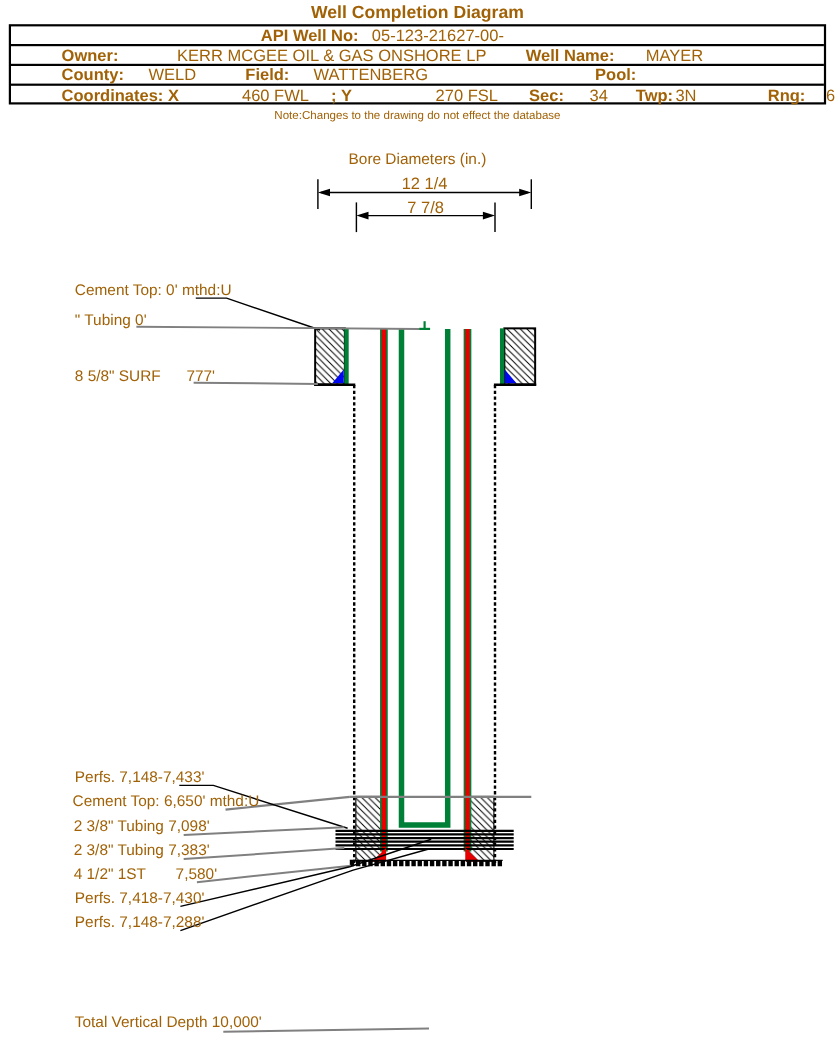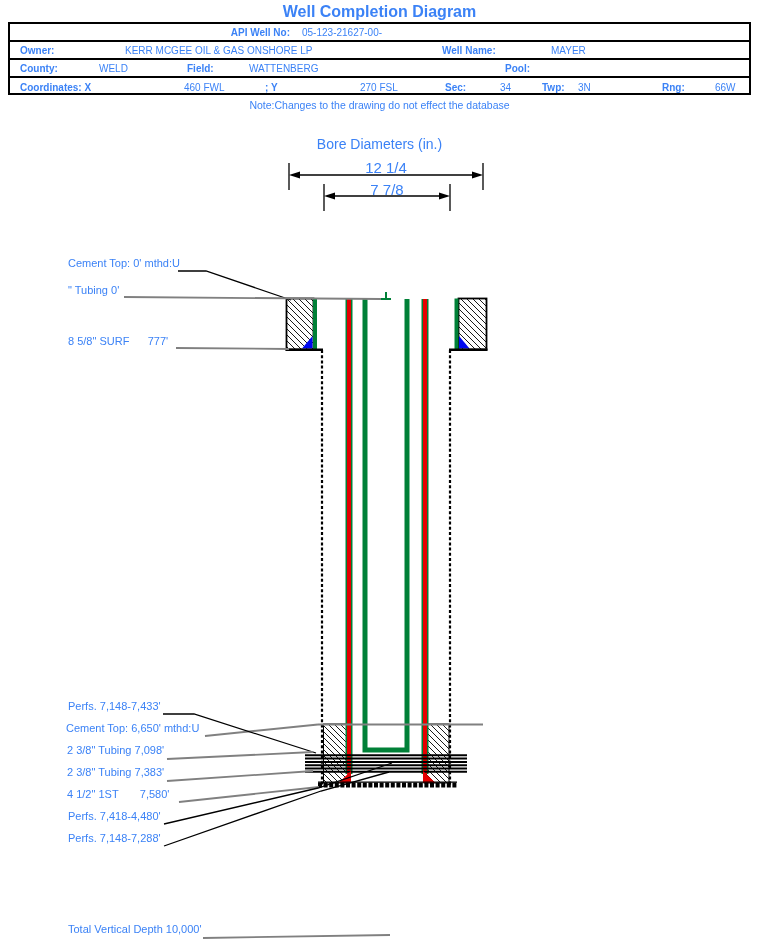--- a/index.html
+++ b/index.html
@@ -1,27 +1,27 @@
 <!DOCTYPE html>
 <html style="--casing_green: #008037; --casing_red: #e60000; --shoe_blue: #0008f0; --leader_gray: #808080;"><head>
 <meta charset="utf-8">
 <style>
   html,body{margin:0;padding:0;background:#fff;}
   .page{position:relative;width:759px;height:943px;background:#fff;overflow:hidden;
-        font-family:"Liberation Sans","DejaVu Sans",sans-serif;color:#3b82f6;}
+        font-family:"Liberation Sans","DejaVu Sans",sans-serif;color:#a16207;}
   .abs{position:absolute;white-space:pre;}
   .title{top:3px;left:0;width:759px;text-align:center;font-size:16px;font-weight:bold;}
   .hdr-table{position:absolute;top:22px;left:8px;width:739px;height:69px;border:2px solid #000;}
   .hline{position:absolute;left:0;width:739px;height:2px;background:#000;}
-  .cell{position:absolute;font-size:10px;line-height:17px;white-space:pre;}
+  .cell{position:absolute;font-size:15px;line-height:17px;white-space:pre;padding-left:36px;}
   .b{font-weight:bold;text-align:right;}
   .note{top:99px;left:0;width:759px;text-align:center;font-size:10.5px;}
   .bore-title{top:136px;left:0;width:759px;text-align:center;font-size:14px;}
   .dim{font-size:15px;text-align:center;}
-  .ann{font-size:11px;line-height:13px;}
+  .ann{font-size:14px;line-height:13px;}
   svg{position:absolute;top:0;left:0;}
   .st-black{stroke:#000;fill:none;}
   .st-gray{stroke:var(--leader_gray,#808080);fill:none;}
   .st-green{stroke:var(--casing_green,#008037);fill:none;}
   .st-red{stroke:var(--casing_red,#e60000);fill:none;}
   .fl-blue{fill:var(--shoe_blue,#0008f0);stroke:none;}
   .fl-red{fill:var(--casing_red,#e60000);stroke:none;}
   .hatchrect{fill:url(#hatch);stroke:#000;}
 </style>
 </head>
@@ -161,17 +161,17 @@
   </svg>
 
   <div class="abs ann" style="top:257px;left:68px">Cement Top: 0' mthd:U</div>
   <div class="abs ann" style="top:284px;left:68px">" Tubing 0'</div>
   <div class="abs ann" style="top:335px;left:68px">8 5/8" SURF      777'</div>
   <div class="abs ann" style="top:700px;left:68px">Perfs. 7,148-7,433'</div>
   <div class="abs ann" style="top:722px;left:66px">Cement Top: 6,650' mthd:U</div>
   <div class="abs ann" style="top:744px;left:67px">2 3/8" Tubing 7,098'</div>
   <div class="abs ann" style="top:766px;left:67px">2 3/8" Tubing 7,383'</div>
   <div class="abs ann" style="top:788px;left:67px">4 1/2" 1ST       7,580'</div>
-  <div class="abs ann" style="top:810px;left:68px">Perfs. 7,418-4,480'</div>
+  <div class="abs ann" style="top:810px;left:68px">Perfs. 7,418-7,430'</div>
   <div class="abs ann" style="top:832px;left:68px">Perfs. 7,148-7,288'</div>
   <div class="abs ann" style="top:923px;left:68px">Total Vertical Depth 10,000'</div>
 
 </div>
 
 </body></html>

